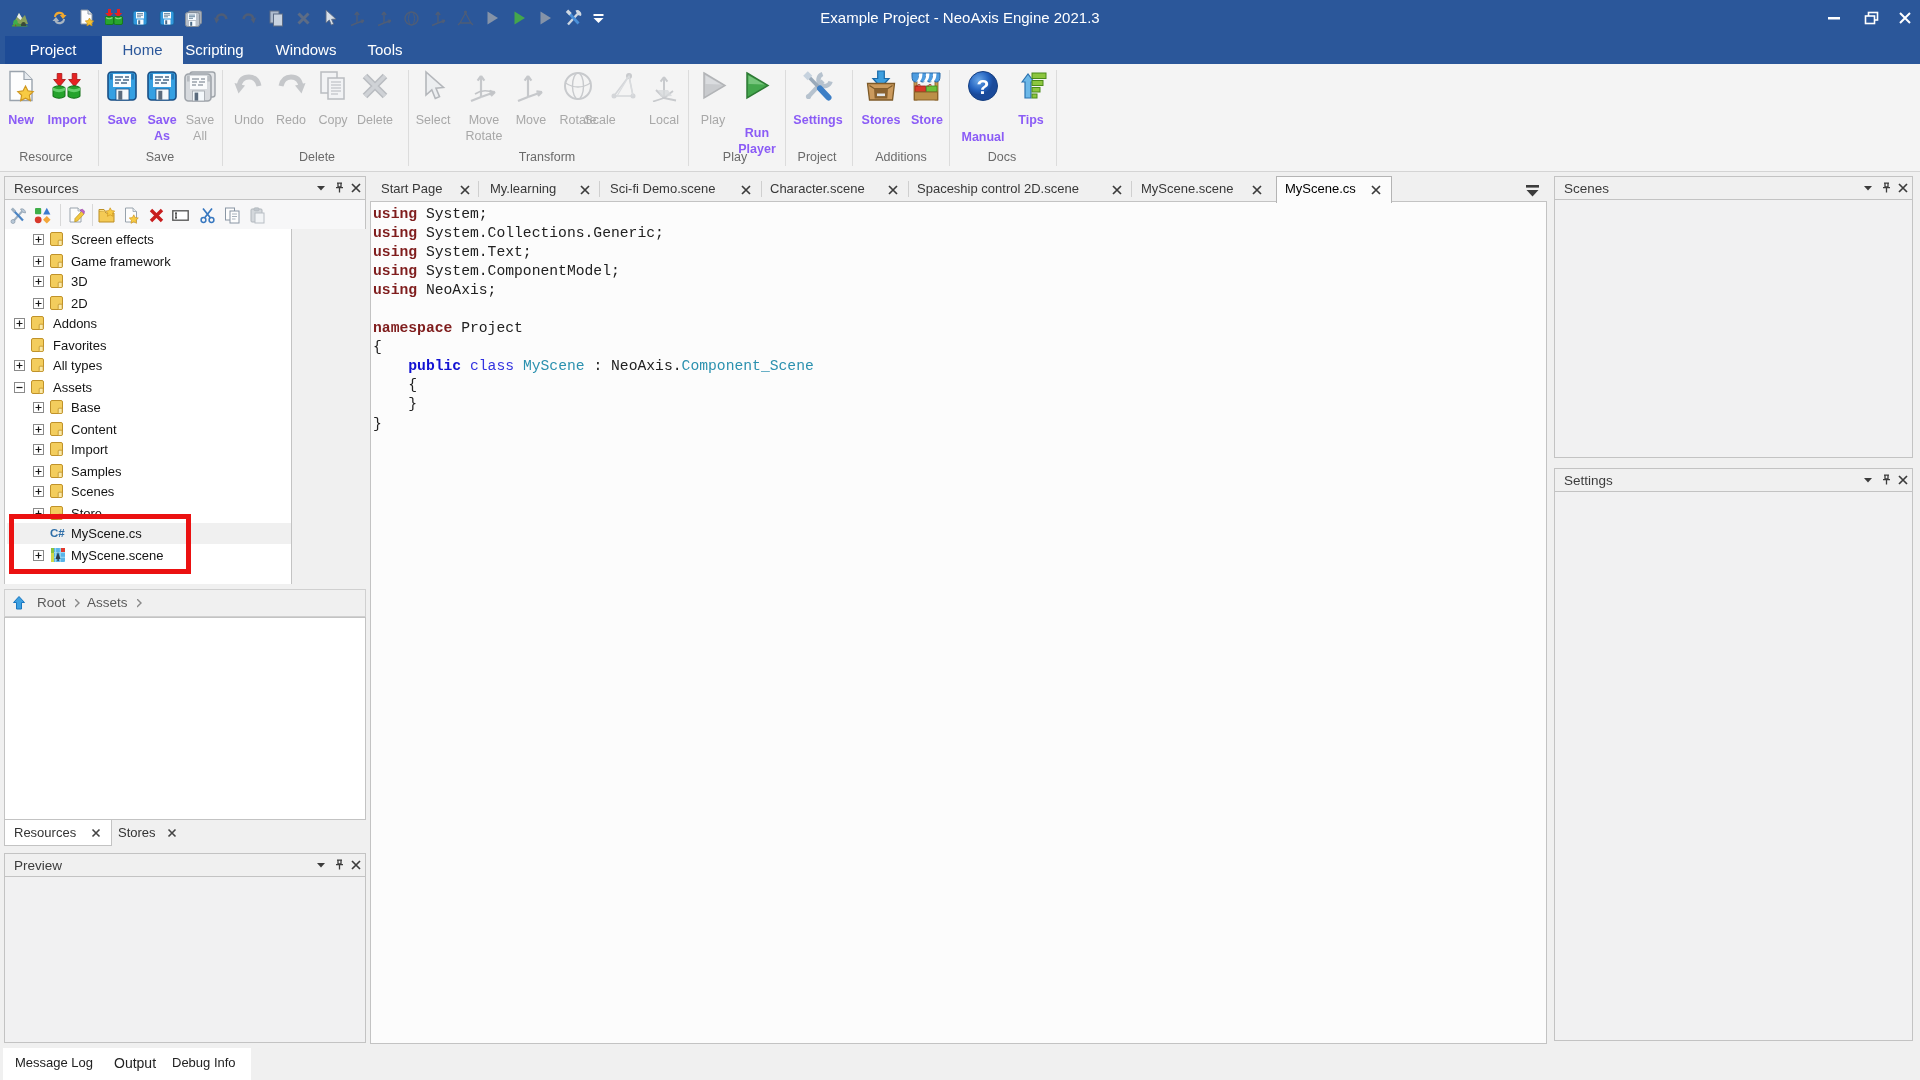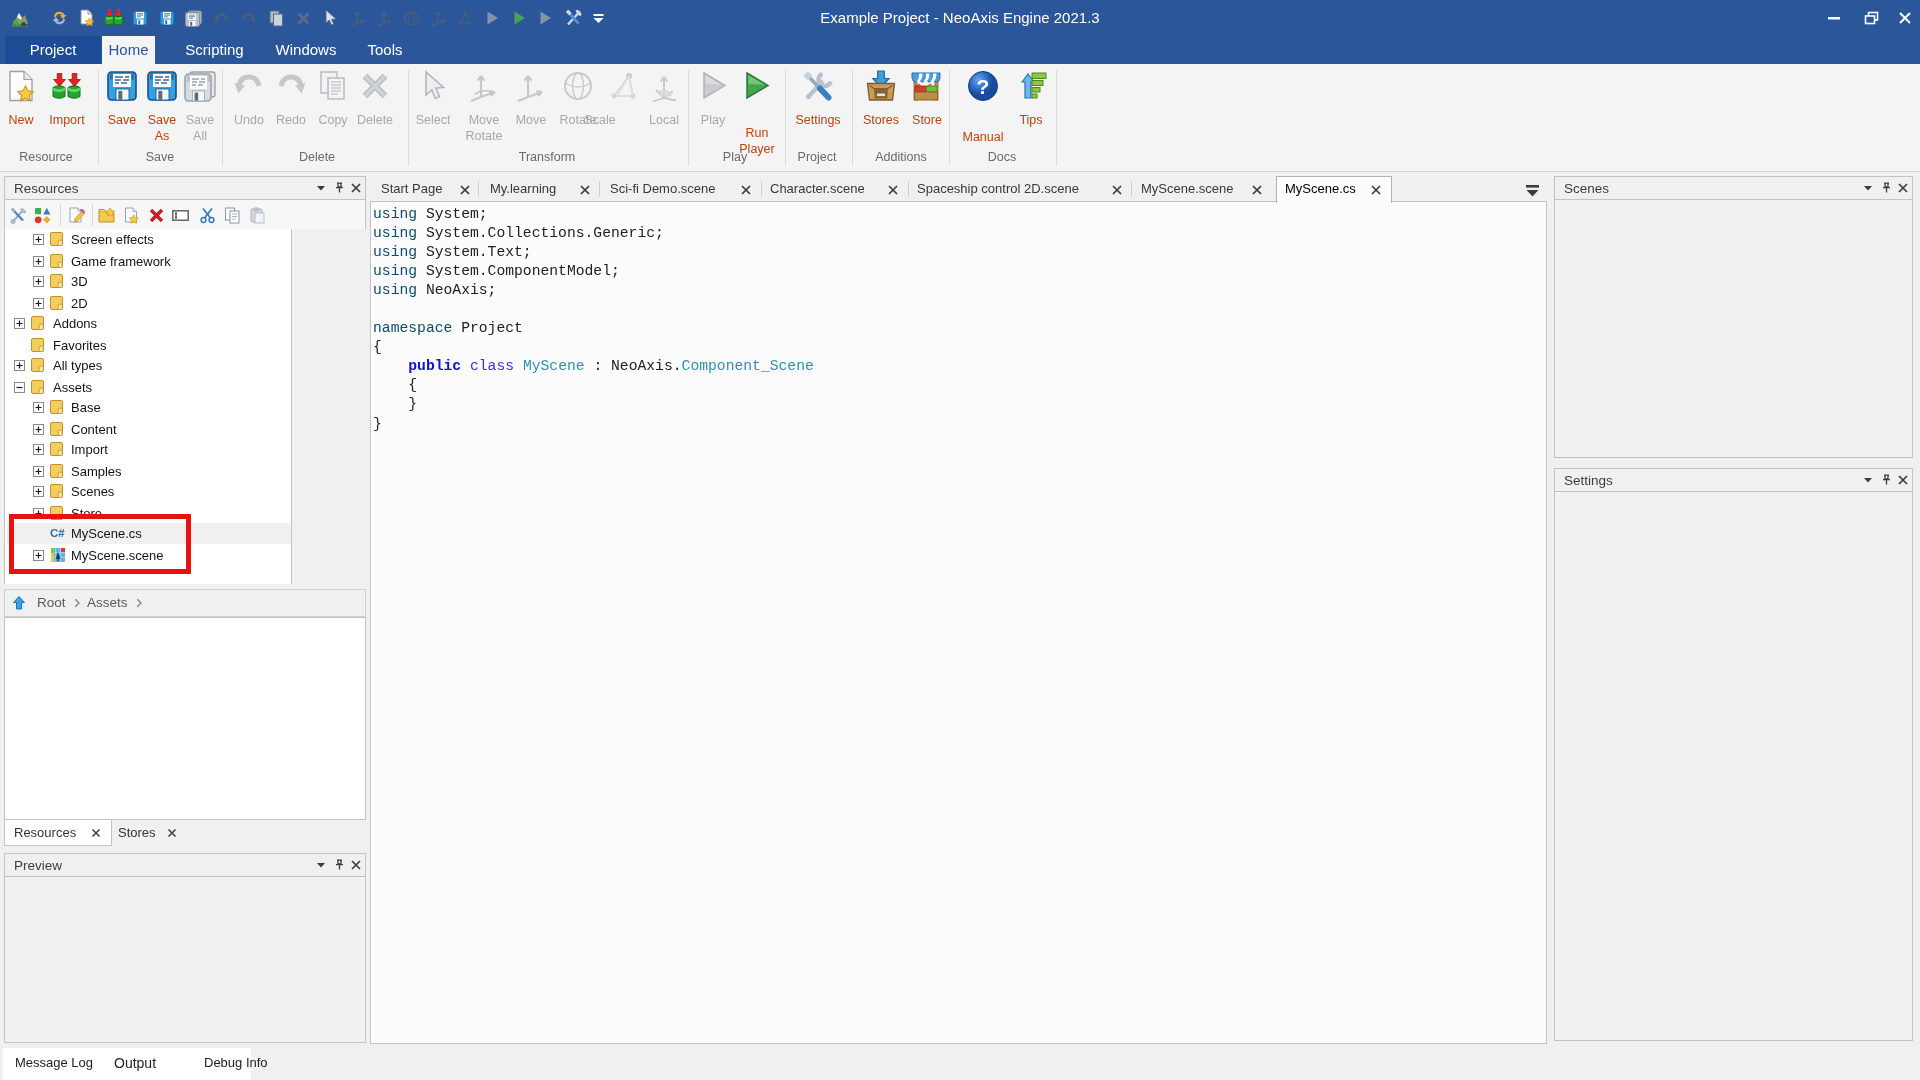--- a/index.html
+++ b/index.html
@@ -6,27 +6,27 @@
   html,body { width:1920px; height:1080px; overflow:hidden; }
   body { font-family:"Liberation Sans", sans-serif; background:#f0f0f0; position:relative; }
   .abs { position:absolute; }
   .titlebar { left:0; top:0; width:1920px; height:36px; background:#2b579a; }
   .tabrow { left:0; top:36px; width:1920px; height:28px; background:#2b579a; }
   .ribbon { left:0; top:64px; width:1920px; height:108px; background:#f4f4f4; border-bottom:1px solid #d4d4d4; }
   .rtab { position:absolute; top:36px; height:28px; line-height:28px; color:#fff; font-size:15px; text-align:center; }
   .gsep { position:absolute; top:6px; height:96px; width:1px; background:#dcdcdc; }
   .glabel { position:absolute; top:86px; font-size:12.5px; color:#6a6a6a; text-align:center; transform:translateX(-50%); }
   .rbtn { position:absolute; font-size:12.5px; text-align:center; transform:translateX(-50%); line-height:15.5px; }
-  .en { color:#c2410c; }
+  .en { color:#8b5cf6;font-weight:bold; }
   .dis { color:#a8a8a8; }
   .panel-hdr { background:#f0f0f0; border:1px solid #c3c3c3; }
   .panel-hdr .t { position:absolute; left:9px; top:0; font-size:13.5px; color:#3c3c3c; }
   .gray-content { background:#f1f1f2; border:1px solid #c3c3c3; border-top:none; }
   .code { font-family:"Liberation Mono", monospace; font-size:14.7px; line-height:19.1px; white-space:pre; color:#212121; }
-  .kw1 { color:#0c4a6e; font-weight:normal; }
+  .kw1 { color:#7f1d1d; font-weight:bold; }
   .kw2 { color:#1212d2; font-weight:bold; }
   .kw3 { color:#3333e0; }
   .typ { color:#2b91af; }
   .etab { position:absolute; top:176px; height:26px; line-height:26px; font-size:13px; color:#383838; }
   .tsep { position:absolute; top:181px; height:16px; width:1px; background:#cfcfcf; }
 </style>
 </head>
 <body>
 <svg width="0" height="0" style="position:absolute">
 <defs>
@@ -196,21 +196,21 @@
 <svg class="abs" style="left:1864px;top:11px" width="15" height="14">
   <rect x="4.5" y="1.5" width="9" height="7.5" fill="none" stroke="#fff" stroke-width="1.6"></rect>
   <rect x="1.5" y="5" width="9" height="7.5" fill="#2b579a" stroke="#fff" stroke-width="1.6"></rect>
 </svg>
 <svg class="abs" style="left:1898px;top:11px" width="14" height="14">
     <path d="M2 2 L12 12 M12 2 L2 12" stroke="#fff" stroke-width="2"></path>
   </svg>
 
 <div class="abs tabrow"></div>
 <div class="rtab" style="left:5px;width:96px;background:#1d4b96;">Project</div>
-<div class="rtab" style="left:102px;width:53px;background:#f4f4f4;color:#2b579a;">Home</div>
+<div class="rtab" style="left:102px;width:81px;background:#f4f4f4;color:#2b579a;">Home</div>
 <div class="rtab" style="left:171px;width:87px;">Scripting</div>
 <div class="rtab" style="left:262px;width:88px;">Windows</div>
 <div class="rtab" style="left:354px;width:62px;">Tools</div>
 
 <div class="abs ribbon"></div>
 <div class="abs" style="left:0;top:64px;width:1920px;height:108px;" id="ribbonbtns">
 
   <div class="gsep" style="left:98px"></div>
   <div class="gsep" style="left:222px"></div>
   <div class="gsep" style="left:408px"></div>
@@ -712,15 +712,15 @@
       <use href="#pin"></use>
     </svg>
     <svg class="abs" style="left:1898px;top:475px" width="10" height="10" style2="" color="#3c3c3c">
       <use href="#xmk"></use>
     </svg>
   </div>
 
 <div class="abs" style="left:3px;top:1048px;width:248px;height:32px;background:#fff;"></div>
 <div class="abs" style="left:15px;top:1048px;height:30px;line-height:30px;font-size:13px;color:#222;">Message Log</div>
 <div class="abs" style="left:114px;top:1048px;height:30px;line-height:30px;font-size:14px;color:#222;">Output</div>
-<div class="abs" style="left:172px;top:1048px;height:30px;line-height:30px;font-size:13px;color:#222;margin-left:32px;">Debug Info</div>
+<div class="abs" style="left:172px;top:1048px;height:30px;line-height:30px;font-size:13px;color:#222;">Debug Info</div>
 
 <div class="abs" style="left:9px;top:514px;width:182px;height:60px;border:5px solid #eb1111;z-index:50;"></div>
 
 </body></html>

